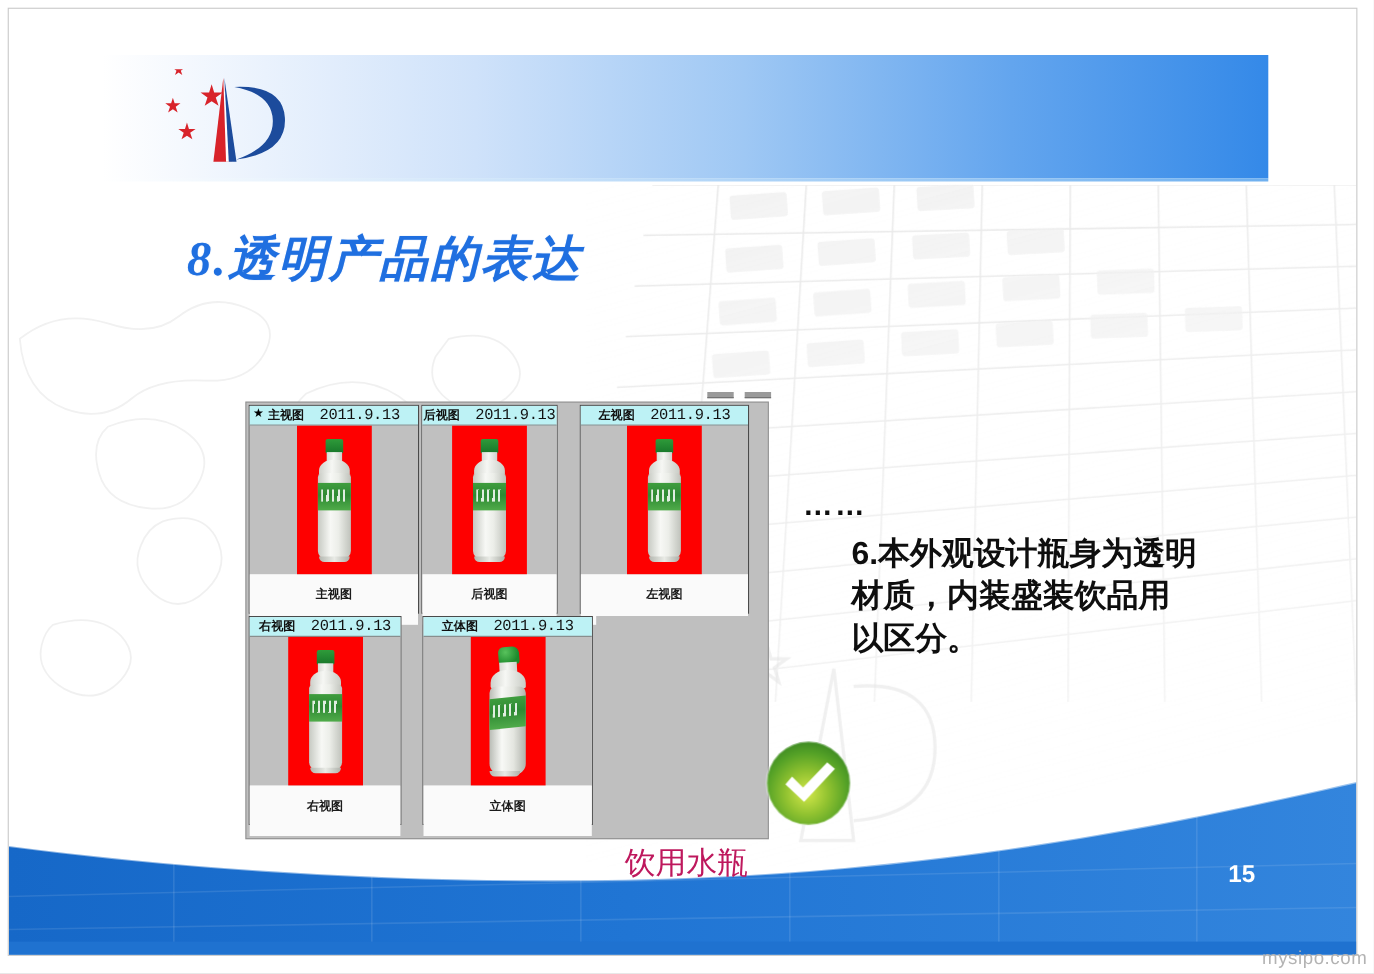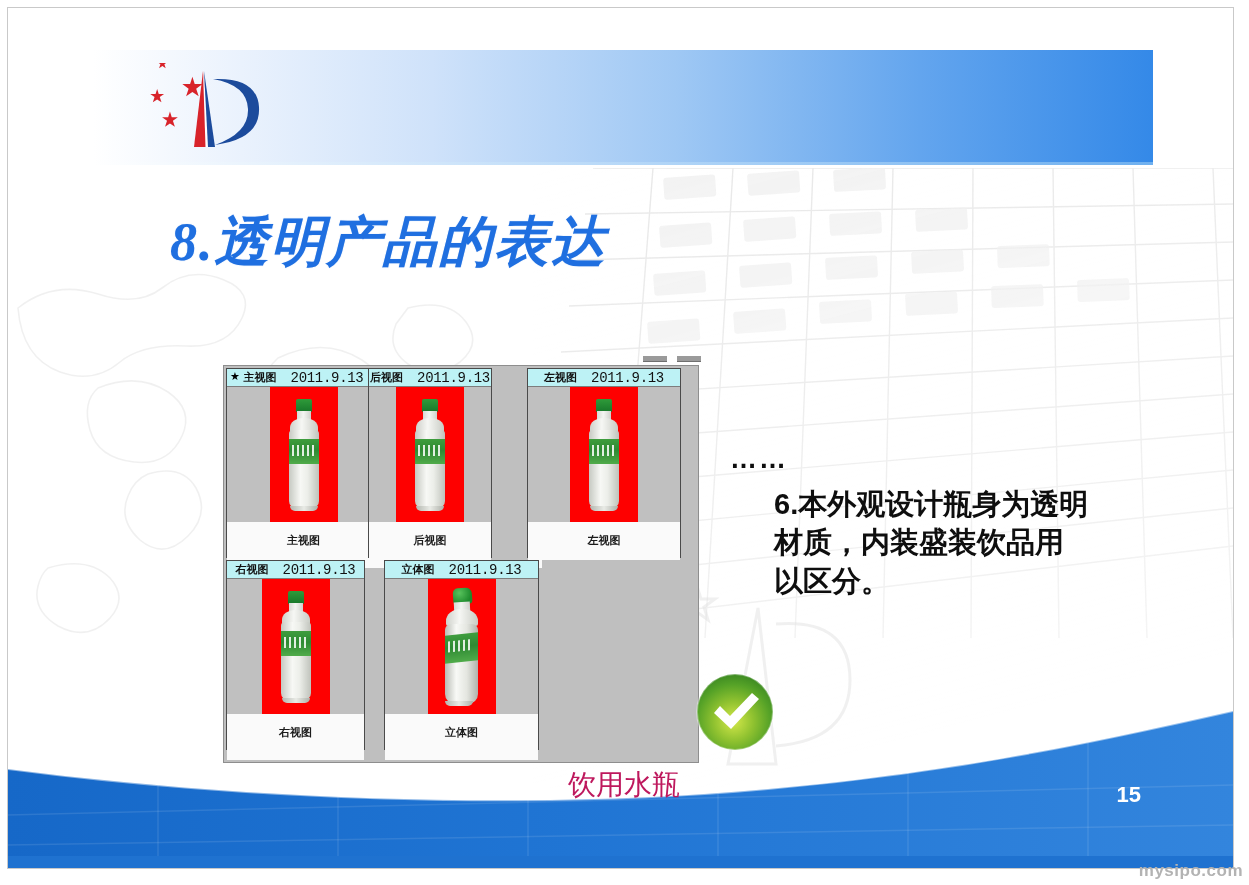--- a/index.html
+++ b/index.html
@@ -50,21 +50,21 @@
     position:absolute;left:295px;top:88px;
     font-family:"Liberation Sans","DejaVu Sans",sans-serif;
     font-size:42px;font-weight:700;color:#1a1a1a;letter-spacing:4px;
     white-space:nowrap;
   }
 
   
   .blue-heading{
     position:absolute;left:162px;top:198px;
     font-family:"Liberation Serif","DejaVu Serif",serif;
-    font-size:54px;font-weight:700;font-style:italic;
+    font-size:44px;font-weight:700;font-style:italic;
     color:#1f6fe0;letter-spacing:2px;white-space:nowrap;
     text-shadow:0 0 1px rgba(31,111,224,.4);
   }
   .sub-heading{
     position:absolute;left:218px;top:290px;
     font-family:"Liberation Serif","DejaVu Serif",serif;
     font-size:36px;font-weight:700;color:#111;letter-spacing:1px;
     white-space:nowrap;
   }
 
@@ -151,21 +151,21 @@
     font-family:"Liberation Sans","DejaVu Sans",sans-serif;
   }
   .bottom-caption{
     position:absolute;left:560px;bottom:64px;
     font-size:28px;color:#be185d;font-weight:400;
     font-family:"Liberation Sans","DejaVu Sans",sans-serif;
   }
   .watermark{
     position:absolute;right:6px;bottom:4px;
     font-family:"Liberation Sans","DejaVu Sans",sans-serif;
-    font-size:17px;font-weight:700;color:#b3b3b3;letter-spacing:.5px;
+    font-size:17px;font-weight:400;color:#b3b3b3;letter-spacing:.5px;
   }
 </style>
 </head>
 <body>
 
 <div id="slide">
   <div class="page-frame">
 
     <svg class="bg-map" viewBox="0 0 620 520">
       <g fill="none" stroke="#cfcfcf" stroke-width="1.6">
@@ -284,21 +284,21 @@
               <span class="b-shoulder"></span>
               <span class="b-body"></span>
               <span class="b-label"></span>
               <span class="b-base"></span>
             </div>
           </div>
         </div>
         <div class="cell-caption">主视图</div>
       </div>
 
-      <div class="view-cell" style="left:144px;top:2px;width:124px;height:190px;">
+      <div class="view-cell" style="left:159px;top:2px;width:124px;height:190px;">
         <div class="cell-head">
           <span>后视图</span>
           <span class="date">2011.9.13</span>
         </div>
         <div class="cell-body">
           <div class="red-plate">
             <div class="bottle">
               <span class="b-cap"></span>
               <span class="b-neck"></span>
               <span class="b-shoulder"></span>

